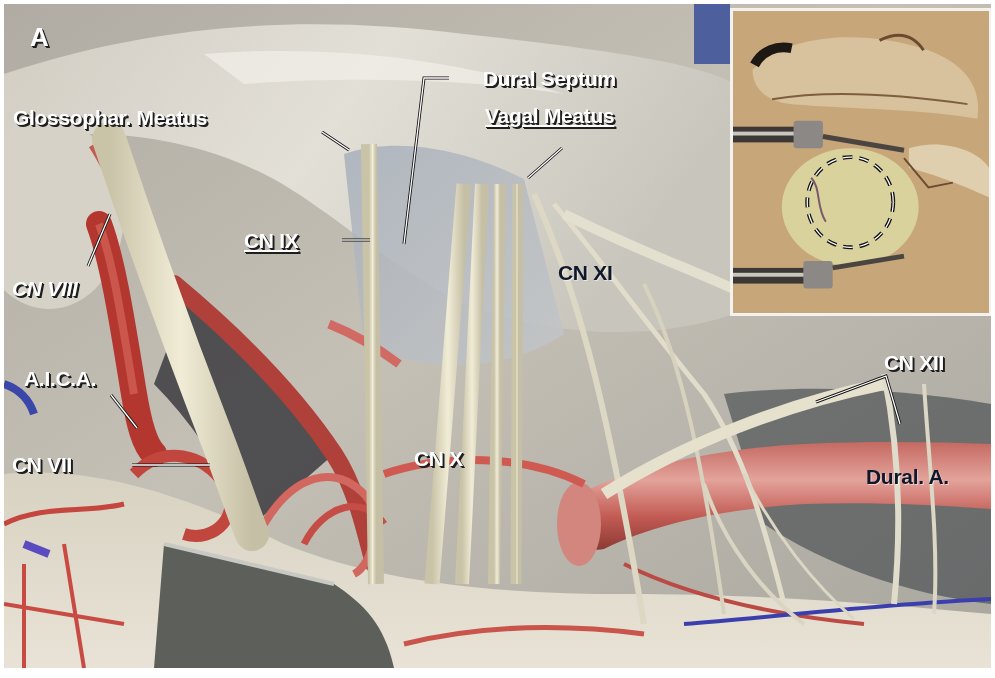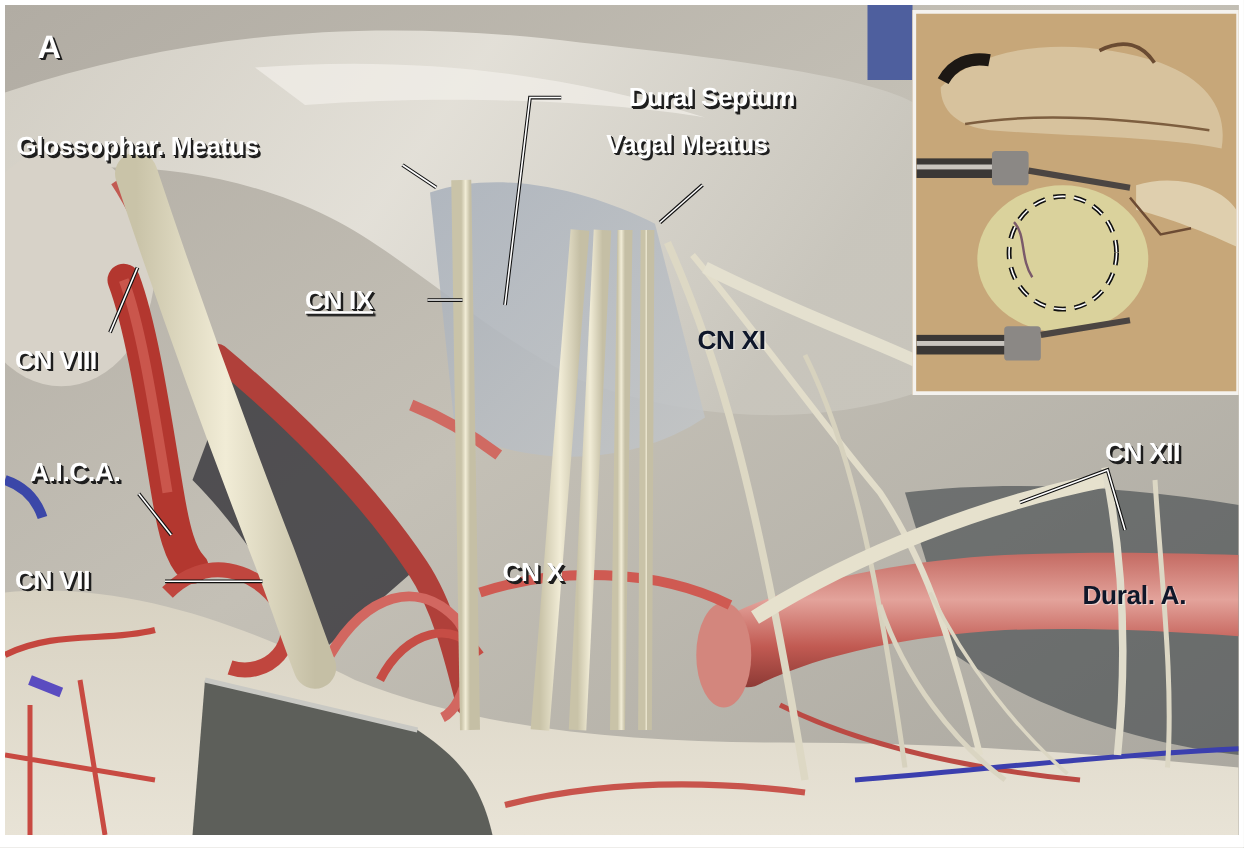--- a/index.html
+++ b/index.html
@@ -164,23 +164,23 @@
       <line x1="92" y1="128" x2="175" y2="142" stroke="#4b4542" stroke-width="5"></line>
       <rect x="0" y="262" width="80" height="16" fill="#3b3836"></rect>
       <rect x="0" y="267" width="80" height="4" fill="#c9c5bf"></rect>
       <rect x="72" y="255" width="30" height="28" rx="3" fill="#8b8885"></rect>
       <line x1="102" y1="262" x2="175" y2="250" stroke="#4b4542" stroke-width="5"></line>
     </svg>
   </div>
 
   <div class="label light panel-letter" style="left:26px; top:20px;">A</div>
   <div class="label light" style="left:9px; top:103px;">Glossophar. Meatus</div>
-  <div class="label light" style="left:479px; top:64px;margin-left:20px;">Dural Septum</div>
-  <div class="label light" style="left:481px; top:101px;">Vagal Meatus</div>
+  <div class="label light" style="left:479px; top:64px;">Dural Septum</div>
+  <div class="label light" style="left:481px; top:101px;text-decoration:underline;">Vagal Meatus</div>
   <div class="label light" style="left:240px; top:226px;text-decoration:underline;">CN IX</div>
-  <div class="label light" style="left:8px; top:274px;">CN VIII</div>
+  <div class="label light" style="left:8px; top:274px;font-style:italic;">CN VIII</div>
   <div class="label dark" style="left:554px; top:258px;">CN XI</div>
   <div class="label light" style="left:20px; top:364px;">A.I.C.A.</div>
   <div class="label light" style="left:8px; top:450px;">CN VII</div>
-  <div class="label light" style="left:398px; top:444px;">CN X</div>
+  <div class="label light" style="left:410px; top:444px;">CN X</div>
   <div class="label light" style="left:880px; top:348px;">CN XII</div>
   <div class="label dark" style="left:862px; top:462px;">Dural. A.</div>
 </div>
 
 </body></html>

